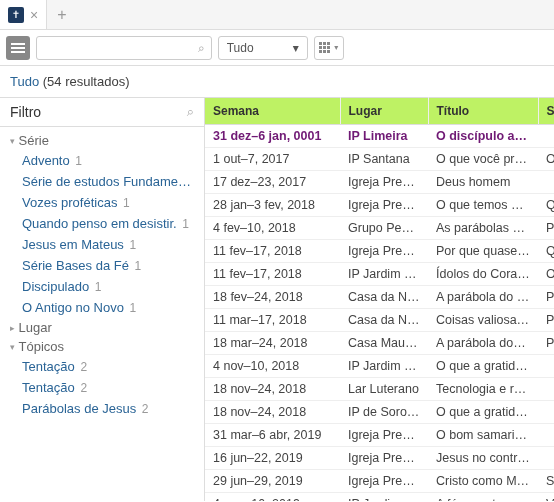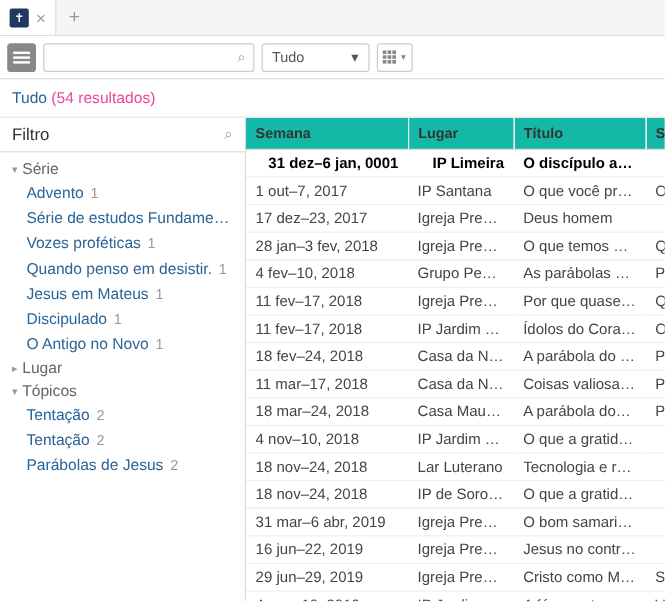--- a/index.html
+++ b/index.html
@@ -16,36 +16,36 @@
 .search-box { flex: 0 0 160px; height: 24px; border: 1px solid #ccc; border-radius: 3px; display: flex; align-items: center; padding: 0 6px; }
 .search-box input { border: none; outline: none; flex: 1; font-size: 12px; }
 .search-icon { color: #aaa; font-size: 12px; }
 .dropdown { width: 90px; height: 24px; border: 1px solid #ccc; border-radius: 3px; display: flex; align-items: center; padding: 0 8px; justify-content: space-between; cursor: pointer; font-size: 12px; color: #555; }
 .view-btn { width: 30px; height: 24px; border: 1px solid #ccc; border-radius: 3px; display: flex; align-items: center; justify-content: center; cursor: pointer; color: #888; position: relative; }
 .grid-dots { width: 12px; height: 12px; position: relative; }
 .grid-dots::before { content: ""; position: absolute; width: 3px; height: 3px; background: #888; box-shadow: 4px 0 #888, 8px 0 #888, 0 4px #888, 4px 4px #888, 8px 4px #888, 0 8px #888, 4px 8px #888, 8px 8px #888; }
 .view-chevron { font-size: 8px; color: #888; margin-left: 3px; }
 .results-bar { padding: 8px 10px; font-size: 13px; }
 .results-bar .tudo { color: #2a6496; }
-.results-bar .count { color: #ec4899; }
+.results-bar .count { color: #404040; }
 .main { display: flex; height: calc(100% - 30px - 36px - 32px); }
 .sidebar { width: 205px; border-right: 1px solid #ddd; overflow: hidden; }
 .filter-header { display: flex; align-items: center; justify-content: space-between; padding: 6px 10px; border-bottom: 1px solid #ddd; border-top: 1px solid #ddd; }
 .filter-header h3 { font-size: 14px; font-weight: normal; color: #333; }
 .filter-search { color: #aaa; cursor: pointer; }
 .filter-body { padding: 4px 0; overflow-y: auto; height: calc(100% - 34px); }
 .filter-group { padding: 2px 10px; color: #666; font-size: 13px; cursor: pointer; display: flex; align-items: center; gap: 4px; }
 .filter-group .chev { font-size: 9px; color: #999; }
 .filter-item { padding: 3px 10px 3px 22px; color: #2a6496; font-size: 13px; cursor: pointer; white-space: nowrap; overflow: hidden; text-overflow: ellipsis; }
 .filter-item .cnt { color: #999; font-size: 12px; margin-left: 2px; }
 .table-wrap { flex: 1; overflow: hidden; }
 table { width: 100%; border-collapse: collapse; table-layout: fixed; }
-th { text-align: left; font-size: 12px; font-weight: bold; color: #333; padding: 6px 8px; border-bottom: 1px solid #ddd; border-top: 1px solid #ddd; border-right: 1px solid #eee; background: #14b8a6; white-space: nowrap; overflow: hidden; text-overflow: ellipsis; }
+th { text-align: left; font-size: 12px; font-weight: bold; color: #333; padding: 6px 8px; border-bottom: 1px solid #ddd; border-top: 1px solid #ddd; border-right: 1px solid #eee; background: #bef264; white-space: nowrap; overflow: hidden; text-overflow: ellipsis; }
 td { font-size: 12.5px; color: #444; padding: 4px 8px; border-bottom: 1px solid #eee; white-space: nowrap; overflow: hidden; text-overflow: ellipsis; }
-tbody tr:first-child td { font-weight: bold; color: #000000; text-align: right; }
+tbody tr:first-child td { font-weight: bold; color: #701a75; }
 .col-semana { width: 135px; }
 .col-lugar { width: 88px; }
 .col-titulo { width: 110px; }
 .col-serie { width: 60px; }
 </style>
 </head>
 <body>
 
 <div class="tabbar">
   <div class="tab">
@@ -87,20 +87,21 @@
     <div class="filter-body" id="filter-body">
         <div class="filter-group">
           <span class="chev">▾</span>
           <span>Série</span>
         </div>
         <div class="filter-item"><span>Advento</span> <span class="cnt">1</span></div>
         <div class="filter-item"><span>Série de estudos Fundame…</span></div>
         <div class="filter-item"><span>Vozes proféticas</span> <span class="cnt">1</span></div>
         <div class="filter-item"><span>Quando penso em desistir.</span> <span class="cnt">1</span></div>
         <div class="filter-item"><span>Jesus em Mateus</span> <span class="cnt">1</span></div>
+        <div class="filter-item"><span>Série Bases da Fé</span> <span class="cnt">1</span></div>
         <div class="filter-item"><span>Discipulado</span> <span class="cnt">1</span></div>
         <div class="filter-item"><span>O Antigo no Novo</span> <span class="cnt">1</span></div>
         <div class="filter-group">
           <span class="chev">▸</span>
           <span>Lugar</span>
         </div>
         <div class="filter-group">
           <span class="chev">▾</span>
           <span>Tópicos</span>
         </div>

